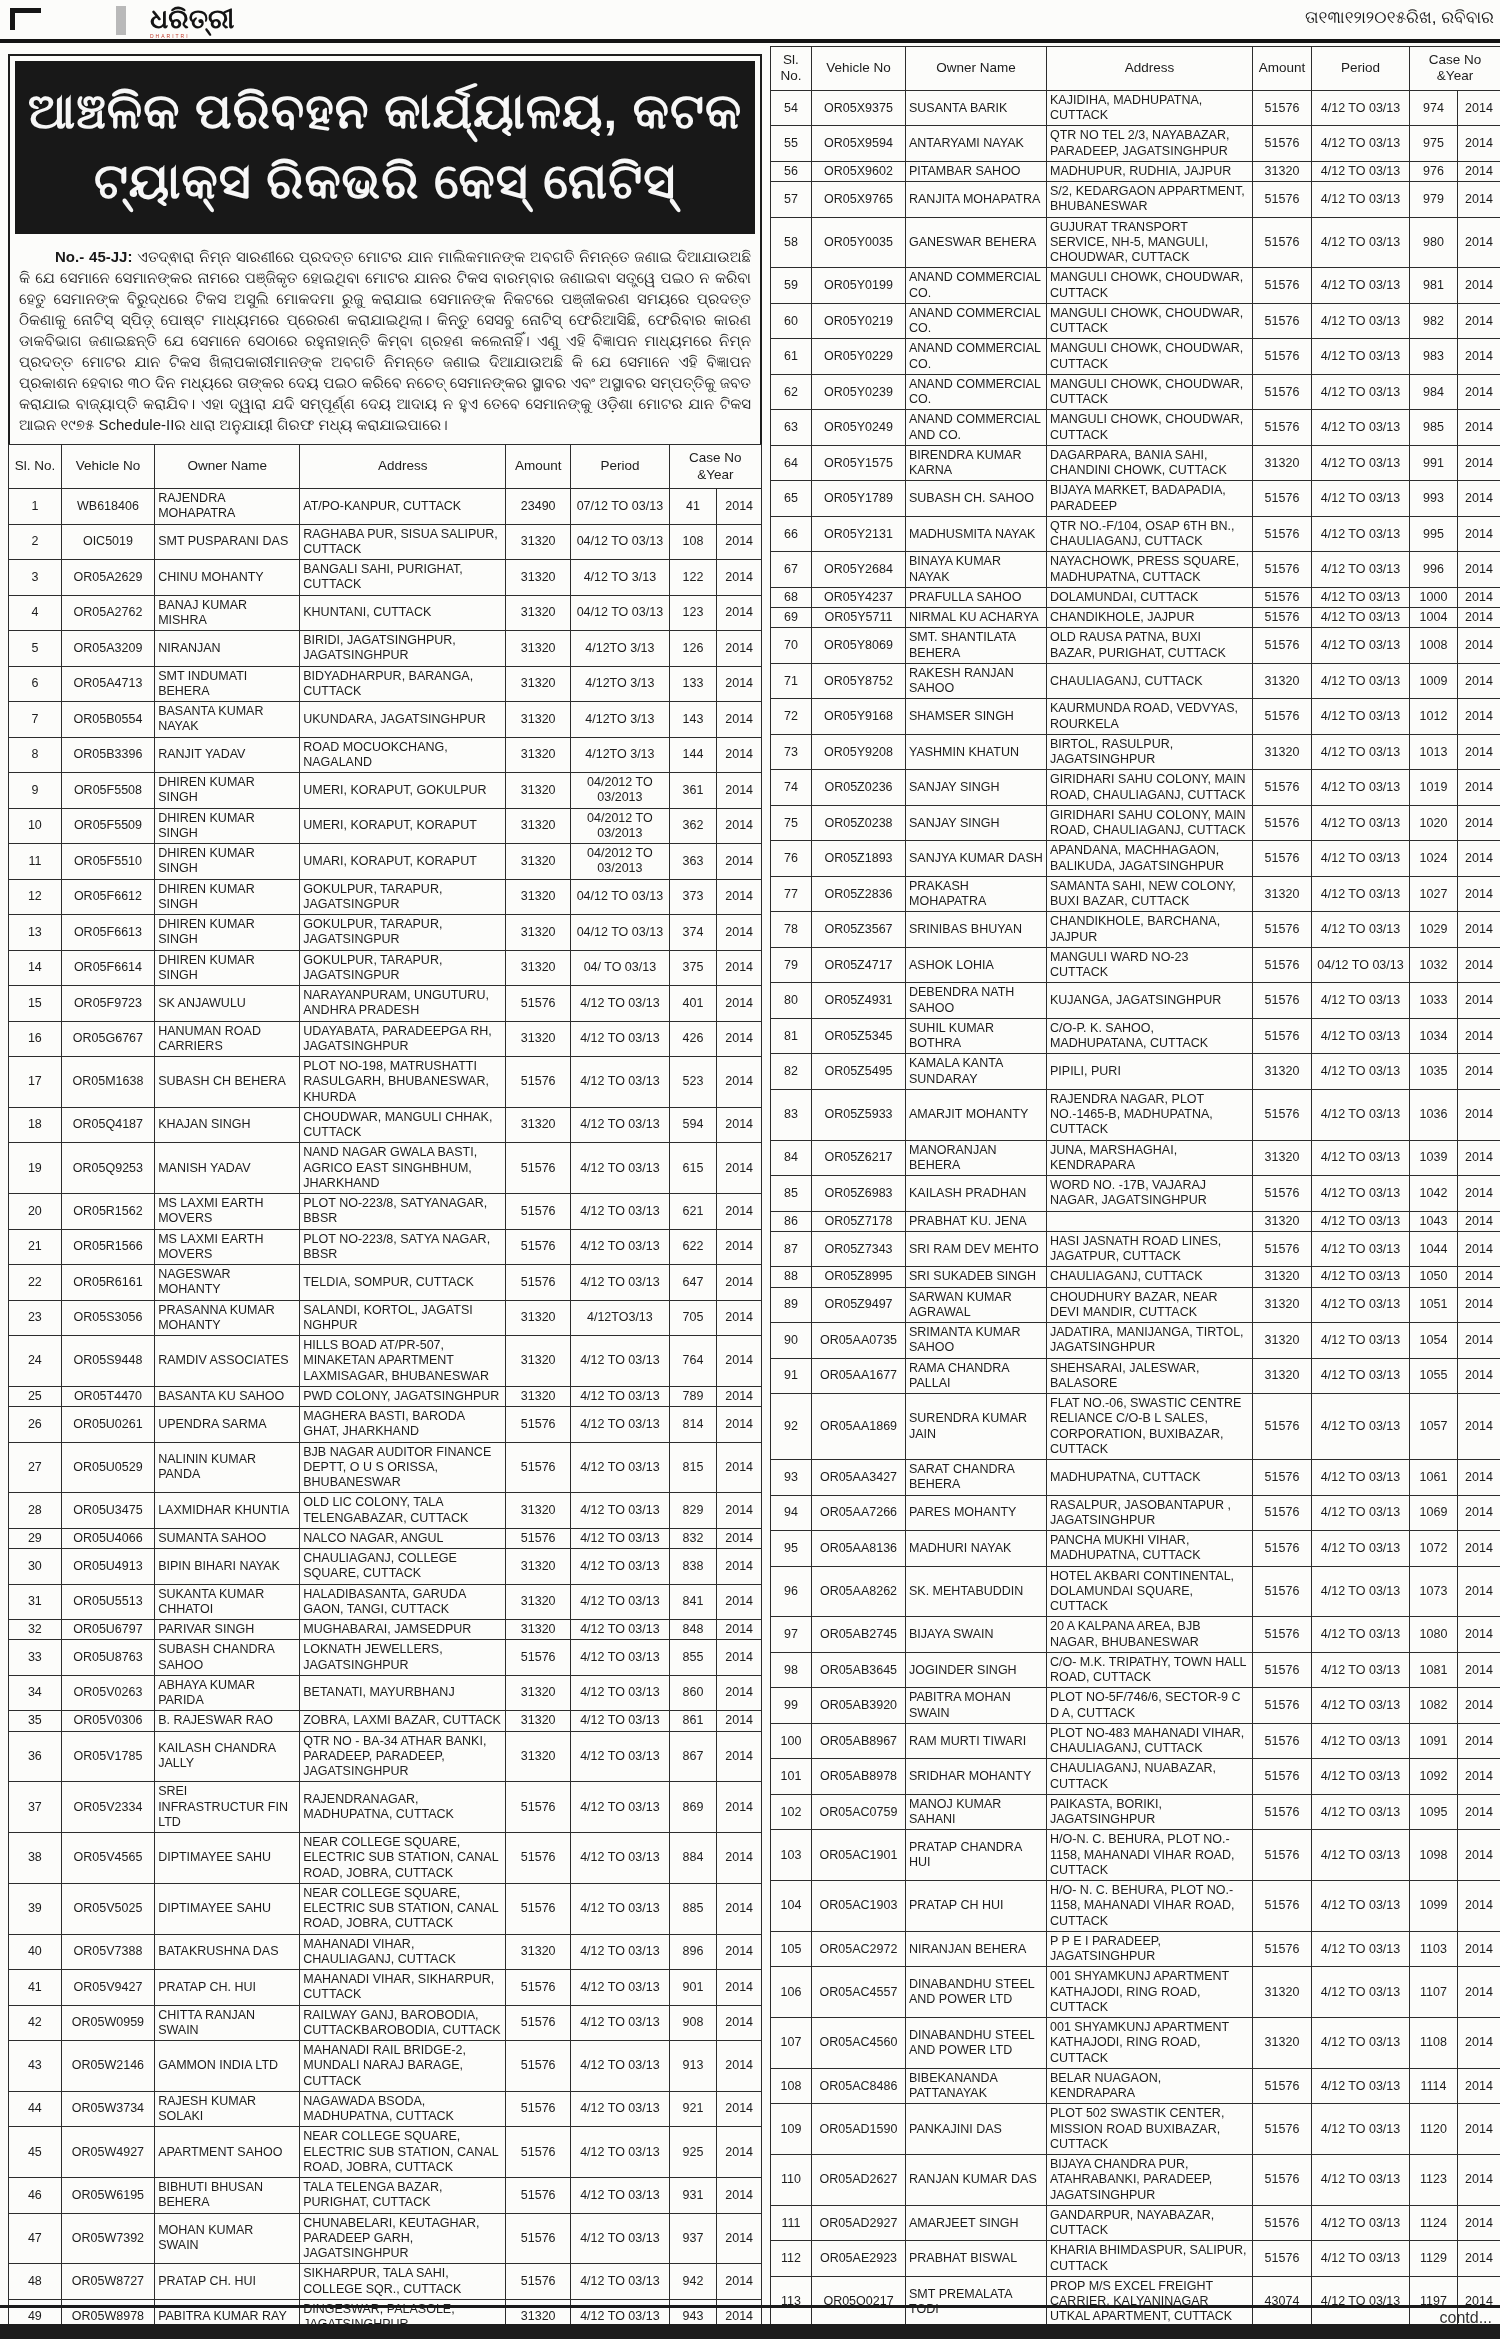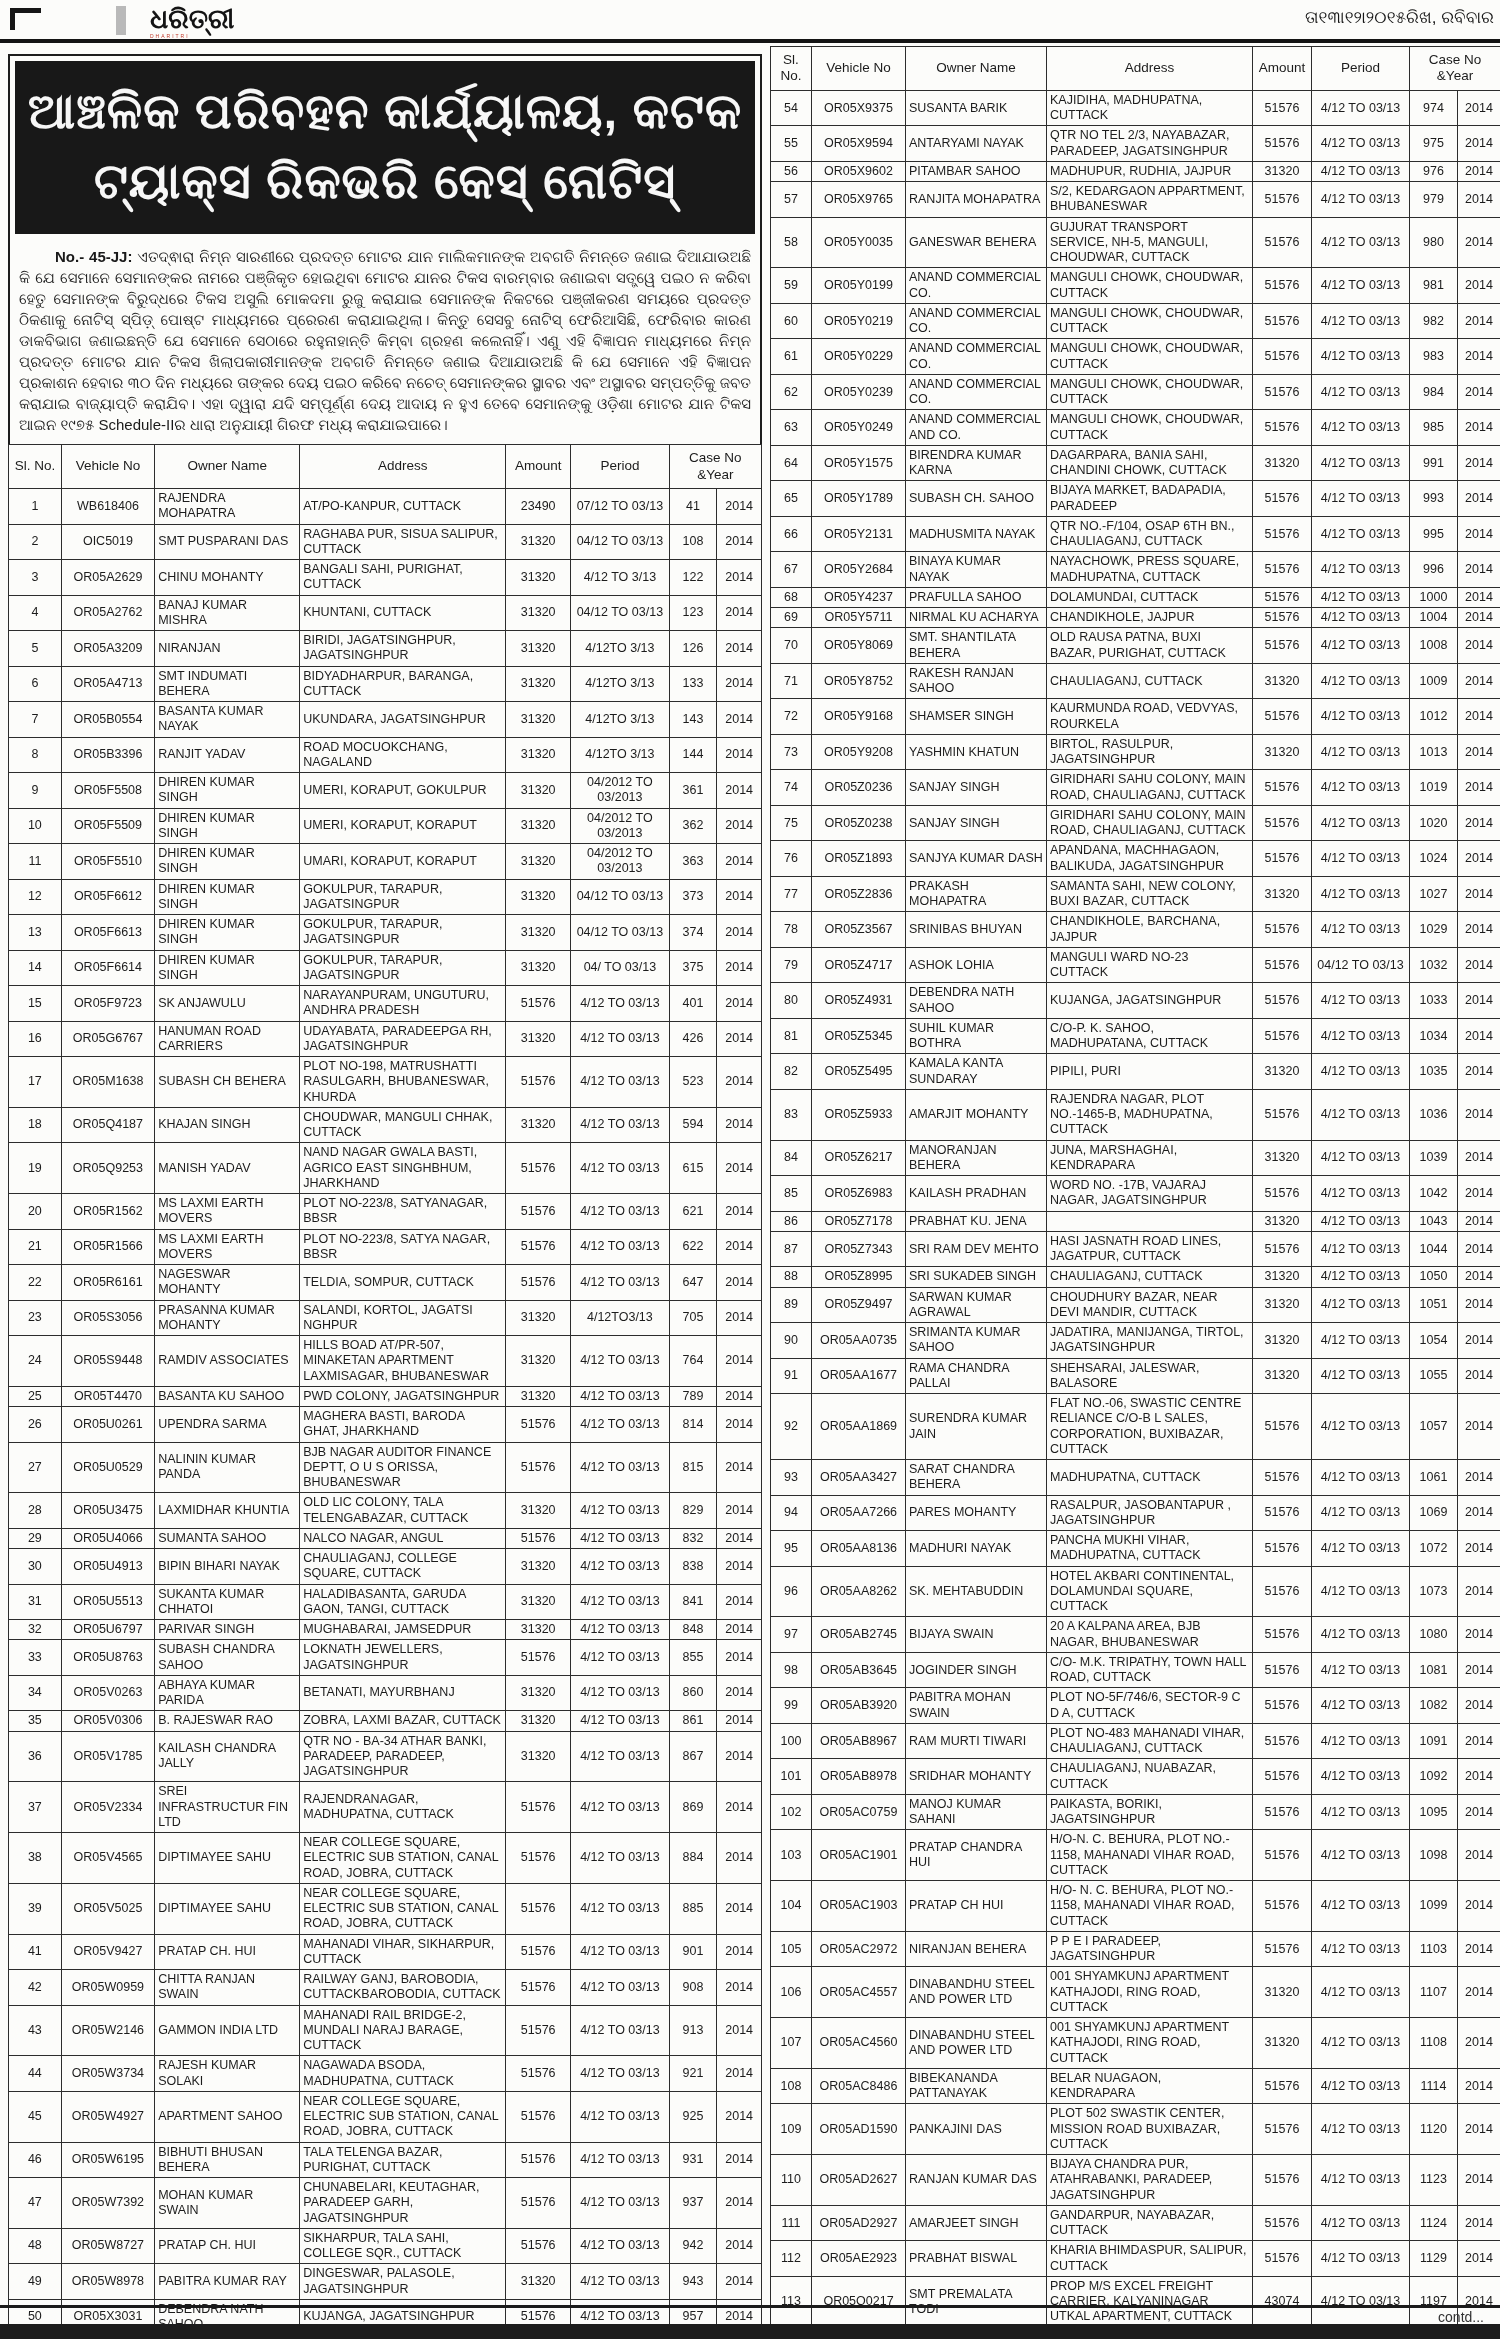--- a/index.html
+++ b/index.html
@@ -28,21 +28,21 @@
   .data-table{border-collapse:collapse;table-layout:fixed;width:100%;background:#fcfcfa;
               font-size:12.5px;line-height:1.22;color:#1c1c1c;}
   .data-table th,.data-table td{border:1.6px solid #2d2d2d;padding:2px 3px;overflow:hidden;
               word-wrap:break-word;vertical-align:middle;}
   .data-table th{font-weight:normal;font-size:13.5px;text-align:center;padding:5px 2px;}
   .data-table td.c0,.data-table td.c1,.data-table td.c4,
   .data-table td.c5,.data-table td.c6,.data-table td.c7{text-align:center;}
   .data-table td.c2,.data-table td.c3{text-align:left;}
   
   .bottom-rule{position:absolute;left:0;top:2305px;width:100%;height:3px;background:#1a1a1a;}
-  .contd{position:absolute;right:16px;top:2309px;font-size:14px;color:#333;}
+  .contd{position:absolute;right:8px;top:2309px;font-size:16px;color:#333;}
   .black-bar{position:absolute;left:0;top:2324px;width:100%;height:15px;background:#1c1c1c;}
 </style>
 </head>
 <body>
 
 <div class="page">
 
   <div class="masthead">
     <div class="crop-mark"></div>
     <div class="logo-bar"></div>
@@ -473,20 +473,30 @@
             <td class="c0">39</td>
             <td class="c1">OR05V5025</td>
             <td class="c2">DIPTIMAYEE SAHU</td>
             <td class="c3">NEAR COLLEGE SQUARE, ELECTRIC SUB STATION,  CANAL ROAD,  JOBRA,  CUTTACK</td>
             <td class="c4">51576</td>
             <td class="c5">4/12 TO 03/13</td>
             <td class="c6">885</td>
             <td class="c7">2014</td>
           </tr>
           <tr>
+            <td class="c0">40</td>
+            <td class="c1">OR05V7388</td>
+            <td class="c2">BATAKRUSHNA DAS</td>
+            <td class="c3">MAHANADI VIHAR, CHAULIAGANJ,  CUTTACK</td>
+            <td class="c4">31320</td>
+            <td class="c5">4/12 TO 03/13</td>
+            <td class="c6">896</td>
+            <td class="c7">2014</td>
+          </tr>
+          <tr>
             <td class="c0">41</td>
             <td class="c1">OR05V9427</td>
             <td class="c2">PRATAP CH. HUI</td>
             <td class="c3">MAHANADI VIHAR,  SIKHARPUR, CUTTACK</td>
             <td class="c4">51576</td>
             <td class="c5">4/12 TO 03/13</td>
             <td class="c6">901</td>
             <td class="c7">2014</td>
           </tr>
           <tr>

